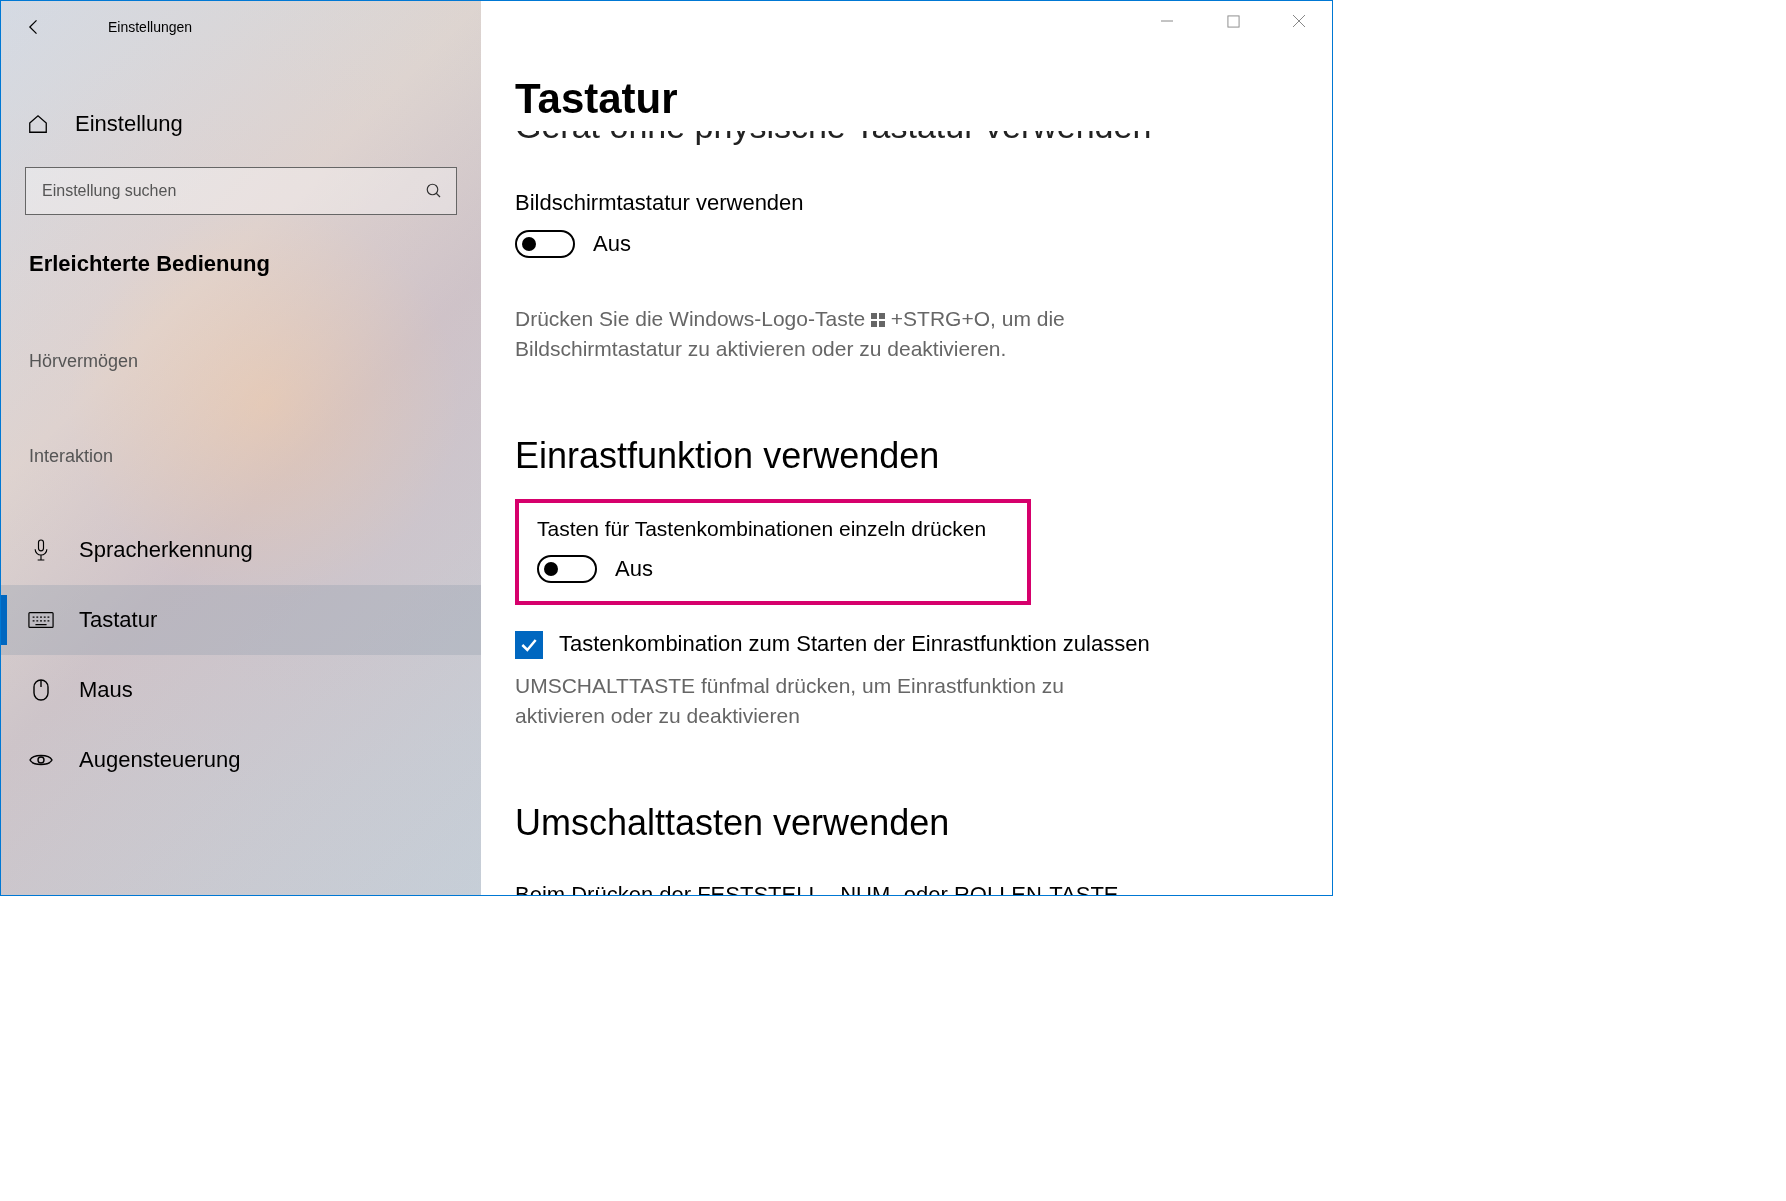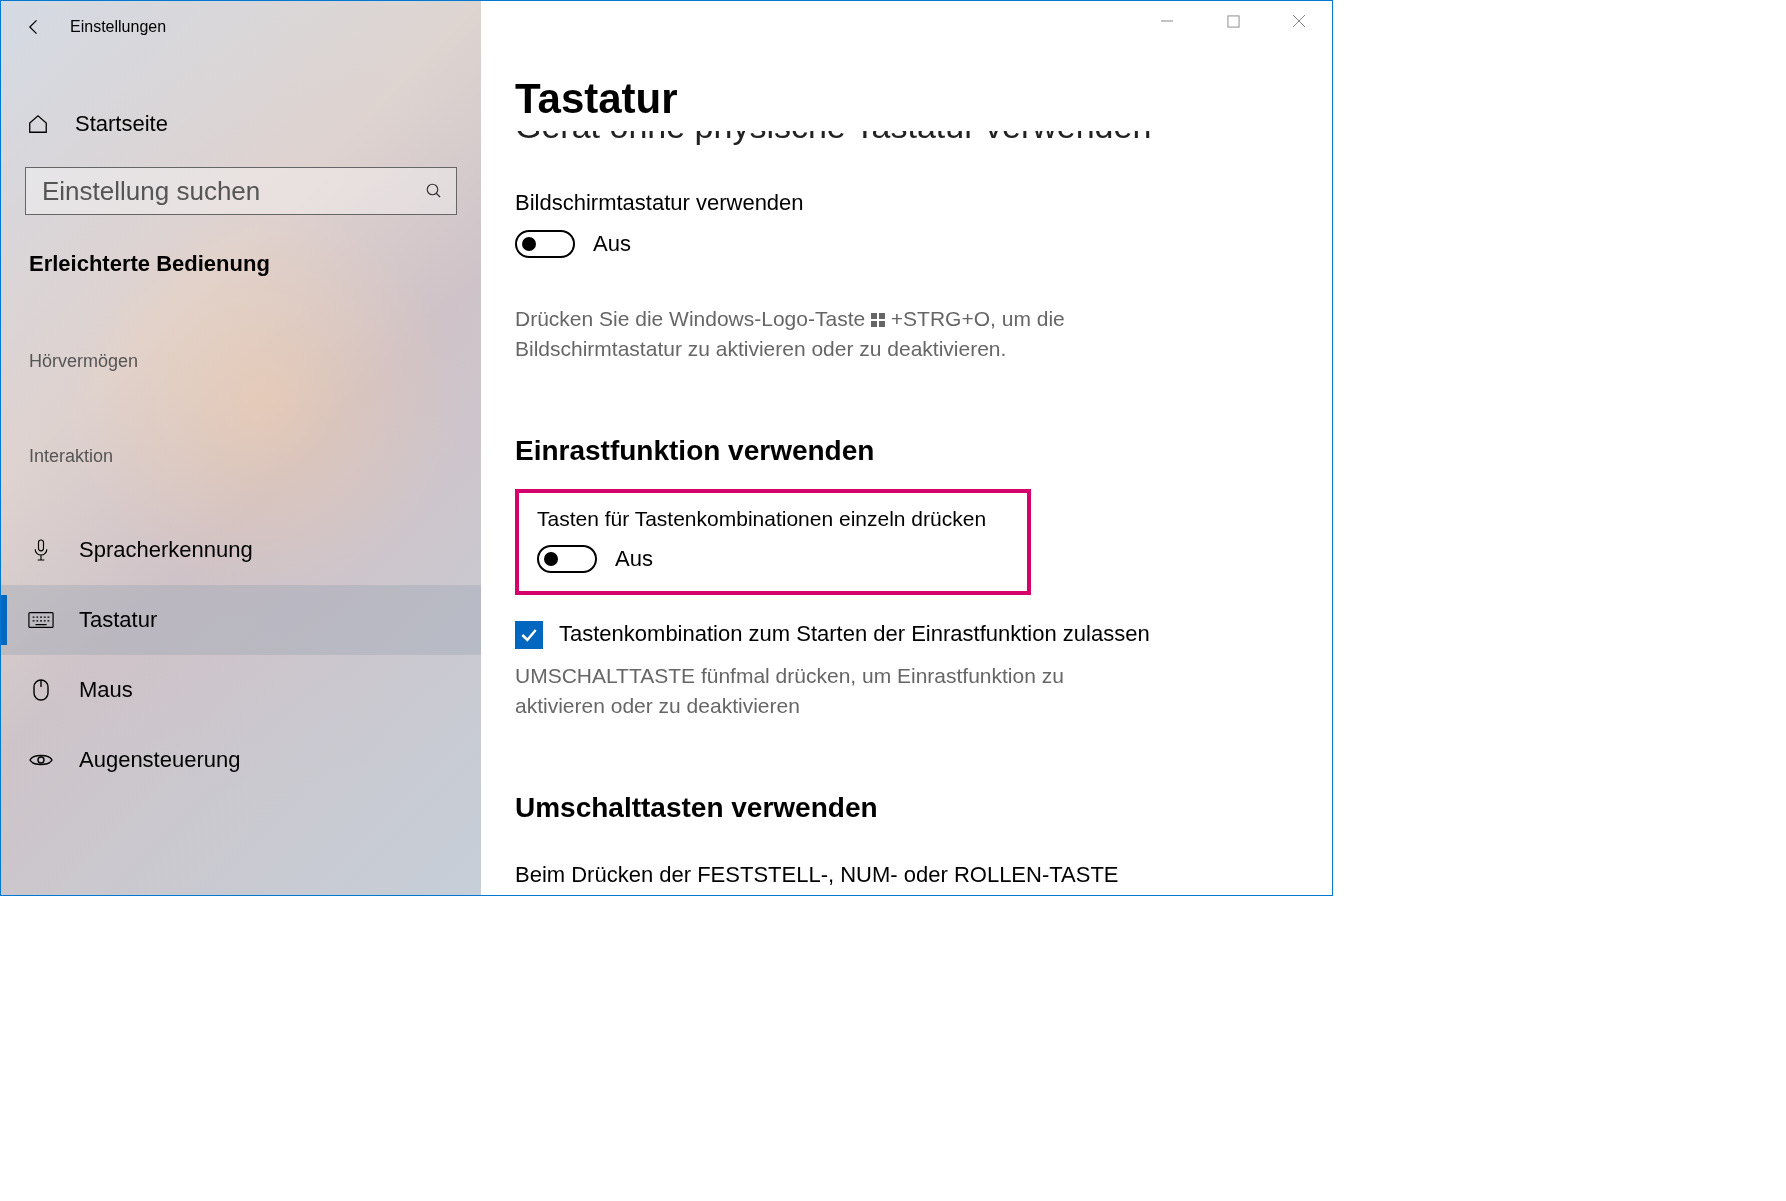--- a/index.html
+++ b/index.html
@@ -39,22 +39,22 @@
   position: relative;
   z-index: 2;
 }
 .back-btn {
   width: 42px; height: 42px;
   display: flex; align-items: center; justify-content: center;
   cursor: pointer;
 }
 .back-btn svg { width: 20px; height: 20px; }
 .app-title {
-  margin-left: 15px;
-  font-size: 16px;
+  margin-left: 53px;
+  font-size: 14px;
   color: #000;
 }
 .home-row {
   display: flex;
   align-items: center;
   height: 70px;
   padding: 0 24px;
   margin-top: 36px;
   cursor: pointer;
   position: relative; z-index: 2;
@@ -63,21 +63,21 @@
 .home-row .label { margin-left: 24px; font-size: 22px; }
 .search-wrap {
   margin: 8px 24px 0 24px;
   position: relative; z-index: 2;
 }
 .search-input {
   width: 100%;
   height: 48px;
   border: 1px solid #666;
   background: rgba(255,255,255,0.35);
-  font-size: 26px;
+  font-size: 16px;
   padding: 0 46px 0 16px;
   color: #000;
   outline: none;
 }
 .search-input::placeholder { color: #555; }
 .search-icon {
   position: absolute;
   right: 14px; top: 50%;
   transform: translateY(-50%);
   pointer-events: none;
@@ -193,22 +193,22 @@
   line-height: 1.45;
   max-width: 640px;
 }
 .win-logo-inline {
   display: inline-block;
   width: 14px; height: 14px;
   position: relative;
   top: 1px;
 }
 .section-heading {
-  font-size: 28px;
-  font-weight: 700;
+  font-size: 36px;
+  font-weight: 400;
   margin-top: 70px;
 }
 .highlight-box {
   border: 4px solid #d6006c;
   padding: 14px 2px 18px 18px;
   margin-top: 22px;
   width: 516px;
 }
 .highlight-box .sub-label { margin-top: 0; font-size: 21px; }
 .checkbox-row {
@@ -241,21 +241,21 @@
       </div>
       <div class="app-title">Einstellungen</div>
     </div>
 
     <div class="home-row">
       <span class="icon">
         <svg width="22" height="22" viewBox="0 0 24 24" fill="none" stroke="#000" stroke-width="1.4">
             <path d="M3 11 L12 3 L21 11 V21 H3 Z"></path>
           </svg>
       </span>
-      <span class="label">Startseite</span>
+      <span class="label">Einstellung</span>
     </div>
 
     <div class="search-wrap">
       <input class="search-input" placeholder="Einstellung suchen" style="">
       <span class="search-icon">
         <svg width="18" height="18" viewBox="0 0 24 24" fill="none" stroke="#333" stroke-width="1.6">
             <circle cx="10" cy="10" r="7"></circle>
             <path d="M20 20 L15 15"></path>
           </svg>
       </span>

